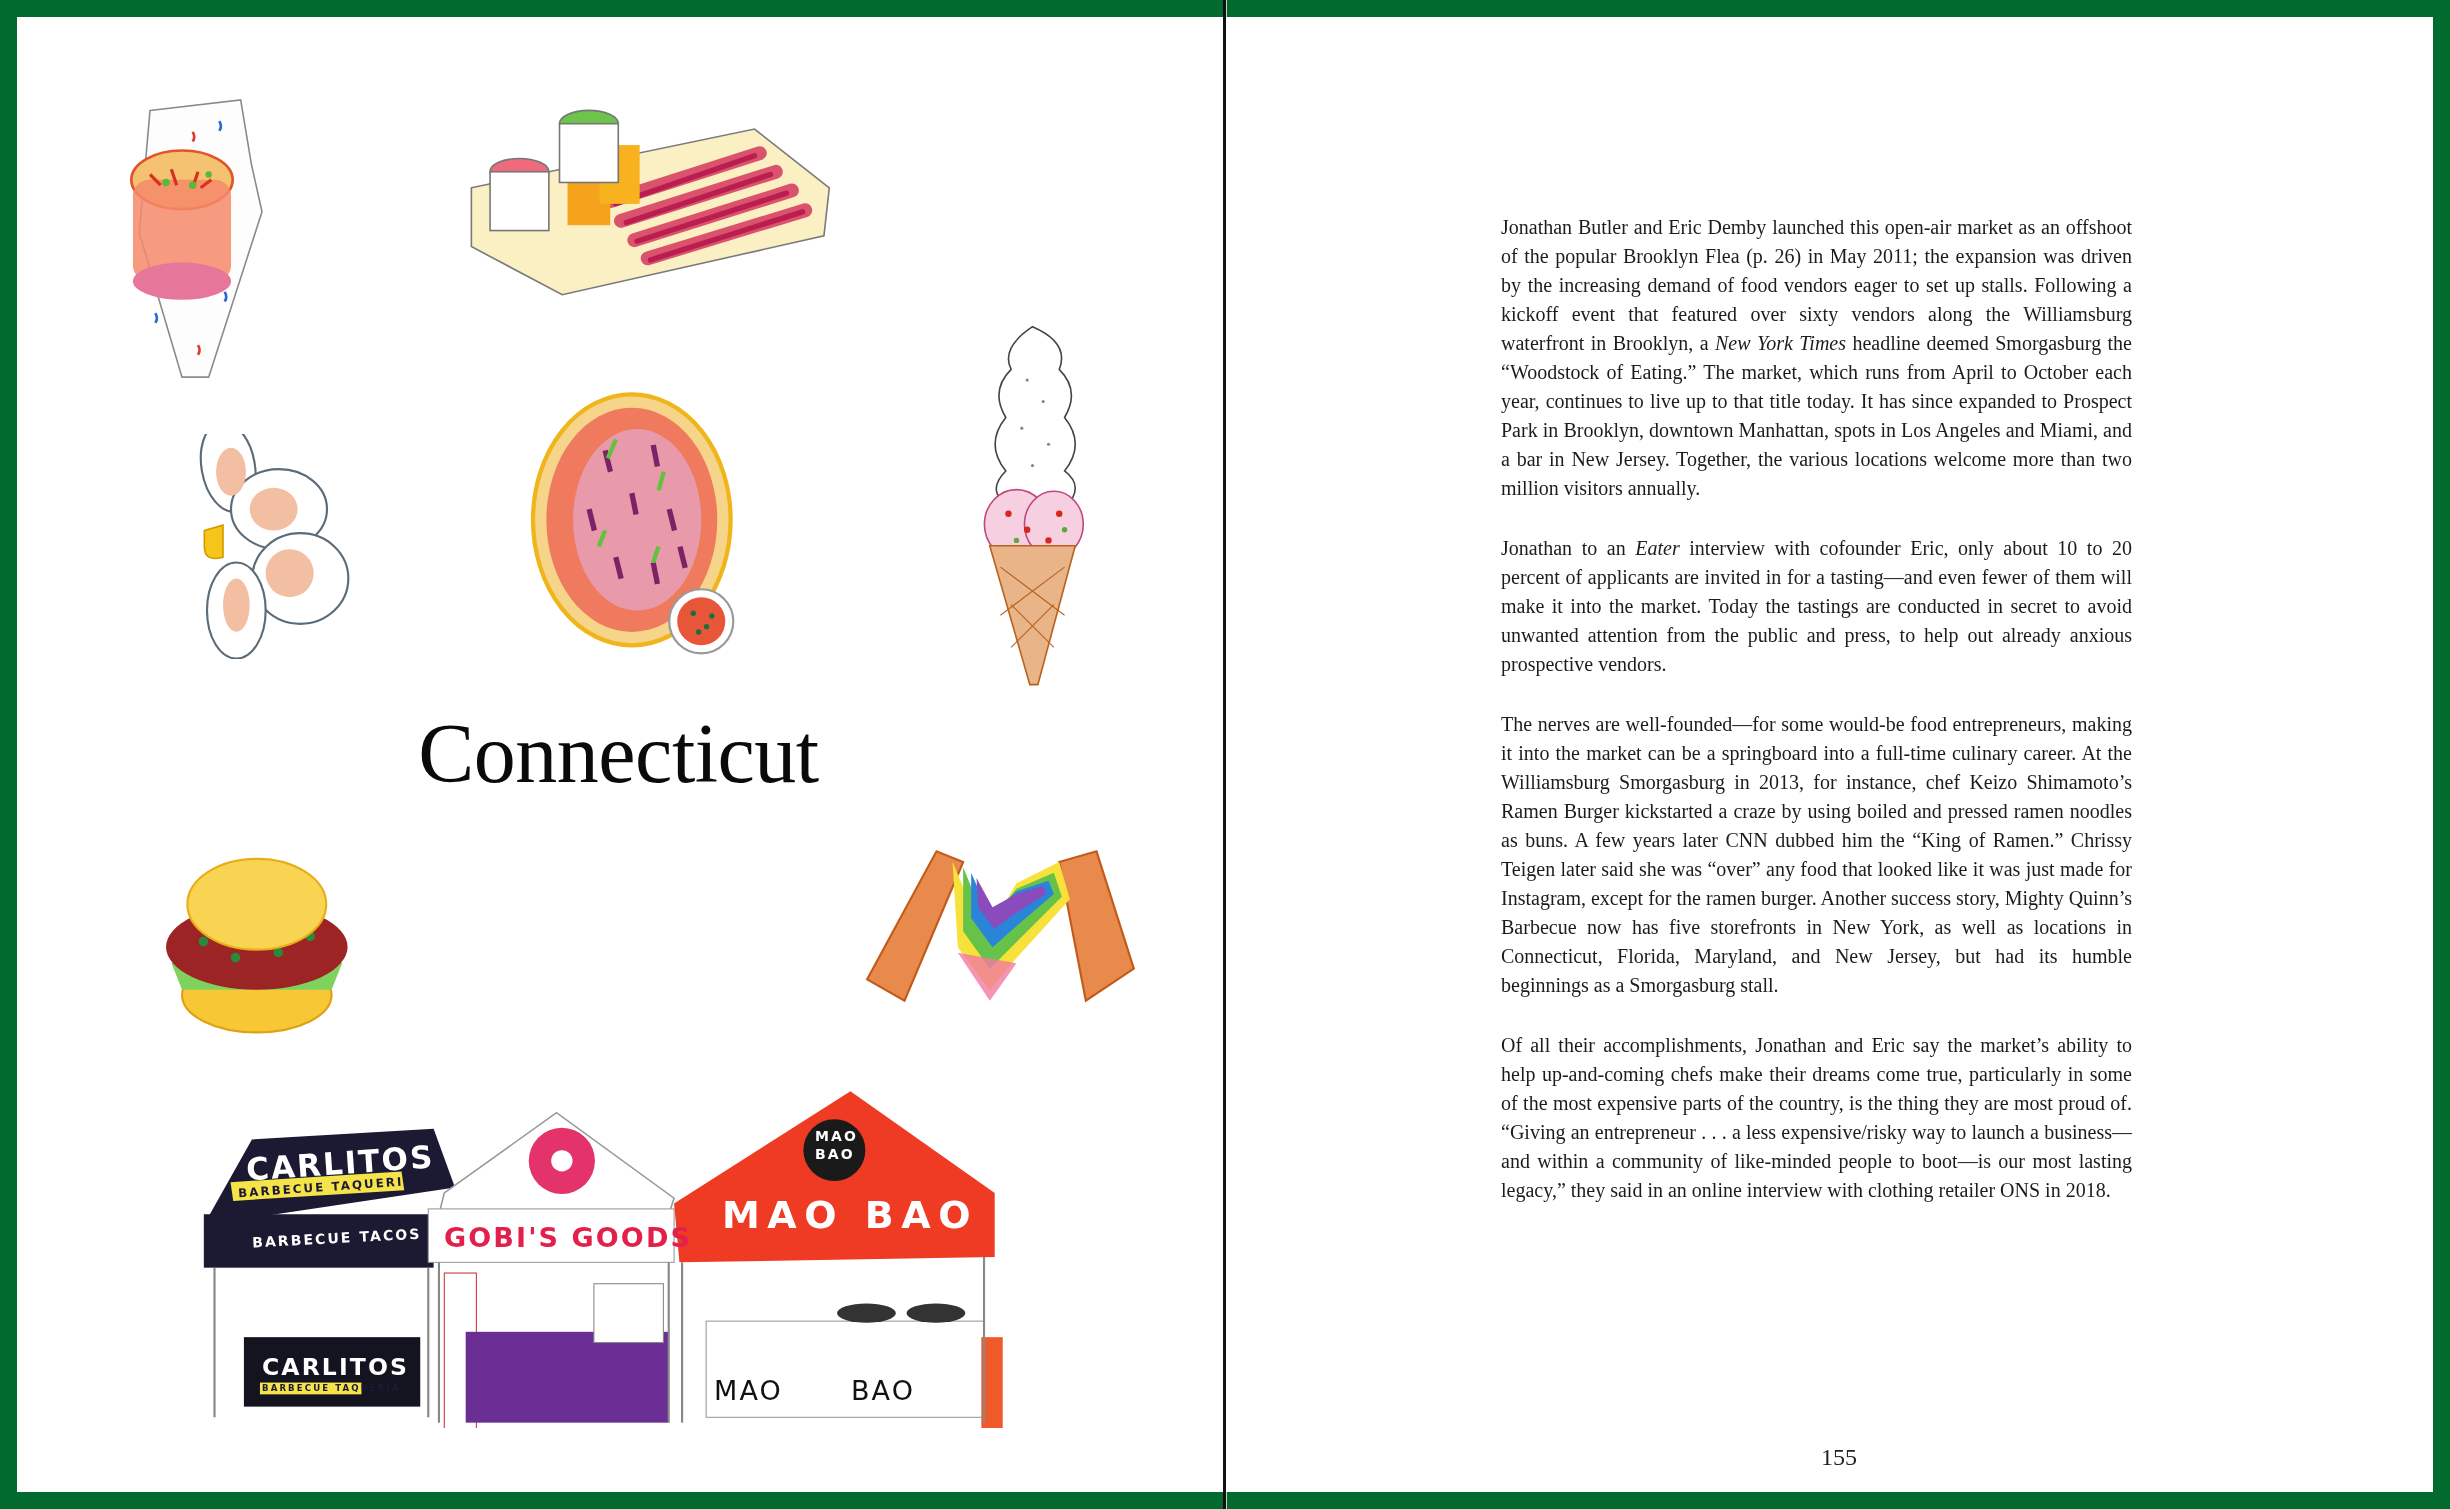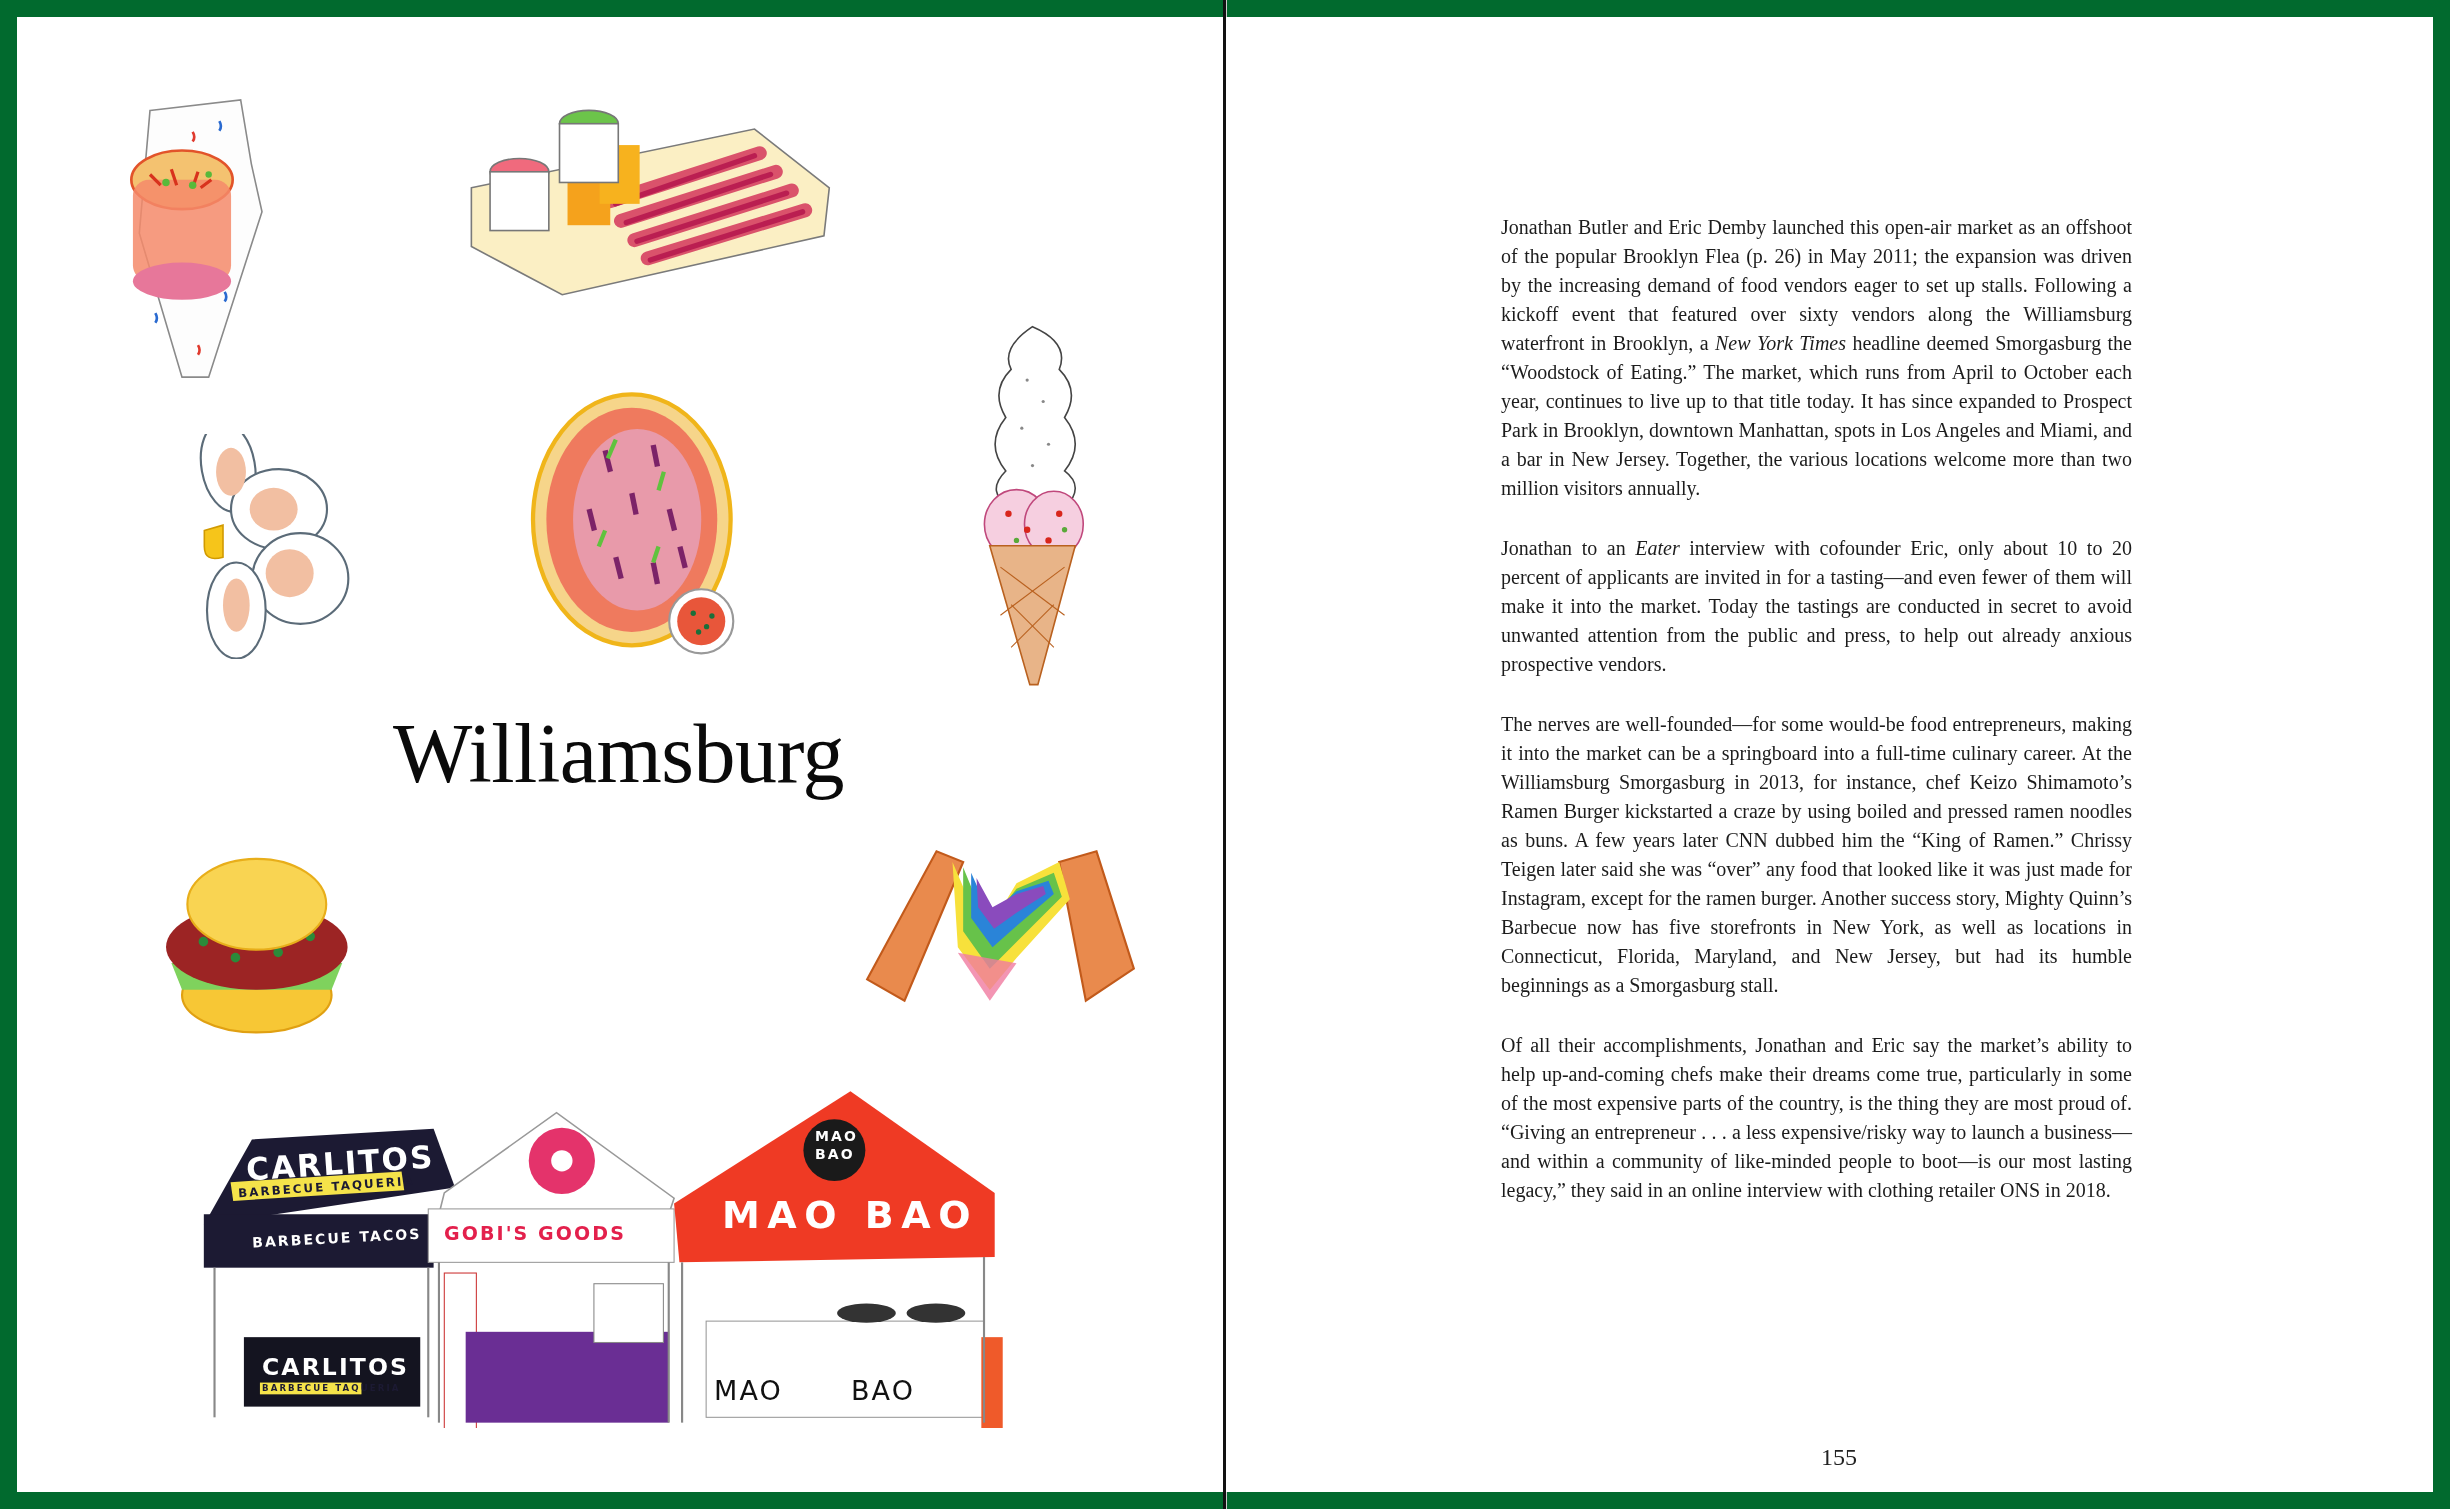--- a/index.html
+++ b/index.html
@@ -171,21 +171,21 @@
         <path d="M20 430 L180 430 L110 690 L95 690 Z" fill="#e8b488" stroke="#b9611f" stroke-width="3"></path>
         <g stroke="#b9611f" stroke-width="2">
             <path d="M40 470 L160 560"></path>
             <path d="M160 470 L40 560"></path>
             <path d="M60 540 L140 620"></path>
             <path d="M140 540 L60 620"></path>
           </g>
       </svg>
     </div>
 
-    <div class="title">Williamsburg</div>
+    <div class="title">Connecticut</div>
 
     <div class="illus" style="left:133px;top:839px;width:267px;height:182px;">
       <svg viewBox="0 0 500 340">
         <ellipse cx="200" cy="260" rx="140" ry="70" fill="#f7c735" stroke="#e0a012" stroke-width="4"></ellipse>
         <path d="M40 200 L360 200 L340 250 L60 250 Z" fill="#7fd25d"></path>
         <ellipse cx="200" cy="170" rx="170" ry="80" fill="#9c2424"></ellipse>
         <g fill="#2b8a3a">
             <circle cx="100" cy="160" r="9"></circle>
             <circle cx="160" cy="190" r="9"></circle>
             <circle cx="240" cy="180" r="9"></circle>
@@ -237,21 +237,21 @@
         <ellipse cx="1390" cy="425" rx="55" ry="18" fill="#333"></ellipse>
         <line x1="915" y1="330" x2="915" y2="630" stroke="#888" stroke-width="4"></line>
         <line x1="1480" y1="320" x2="1480" y2="630" stroke="#888" stroke-width="4"></line>
       </svg>
 
       <div class="stall-sign" style="position:absolute;left:53px;top:59px;font-size:31px;color:#fff;transform:rotate(-4deg);">CARLITOS</div>
       <div class="stall-sign" style="position:absolute;left:45px;top:94px;font-size:11.8px;color:#1c1a33;transform:rotate(-4deg);">BARBECUE TAQUERIA</div>
       <div class="stall-sign" style="position:absolute;left:59px;top:144px;font-size:14px;color:#fff;transform:rotate(-3deg);">BARBECUE TACOS</div>
       <div class="stall-sign" style="position:absolute;left:69px;top:267px;font-size:23.5px;color:#fff;">CARLITOS</div>
       <div class="stall-sign" style="position:absolute;left:69px;top:297px;font-size:8.6px;color:#1c1a33;">BARBECUE TAQUERIA</div>
-      <div class="stall-sign" style="position:absolute;left:251px;top:136px;font-size:19px;color:#e3204c;">GOBI'S GOODS</div>
+      <div class="stall-sign" style="position:absolute;left:251px;top:136px;font-size:27px;color:#e3204c;">GOBI'S GOODS</div>
       <div class="stall-sign" style="position:absolute;left:622px;top:42px;font-size:14px;color:#fff;">MAO</div>
       <div class="stall-sign" style="position:absolute;left:622px;top:60px;font-size:14px;color:#fff;">BAO</div>
       <div class="stall-sign" style="position:absolute;left:529px;top:107px;font-size:38px;color:#fff;letter-spacing:7.5px;text-align:right;">MAO BAO</div>
       <div class="stall-sign" style="position:absolute;left:521px;top:289px;font-size:27px;color:#111;font-weight:normal;">MAO</div>
       <div class="stall-sign" style="position:absolute;left:658px;top:289px;font-size:27px;color:#111;font-weight:normal;">BAO</div>
     </div>
   </div>
 
   <div class="gutter"></div>
 

